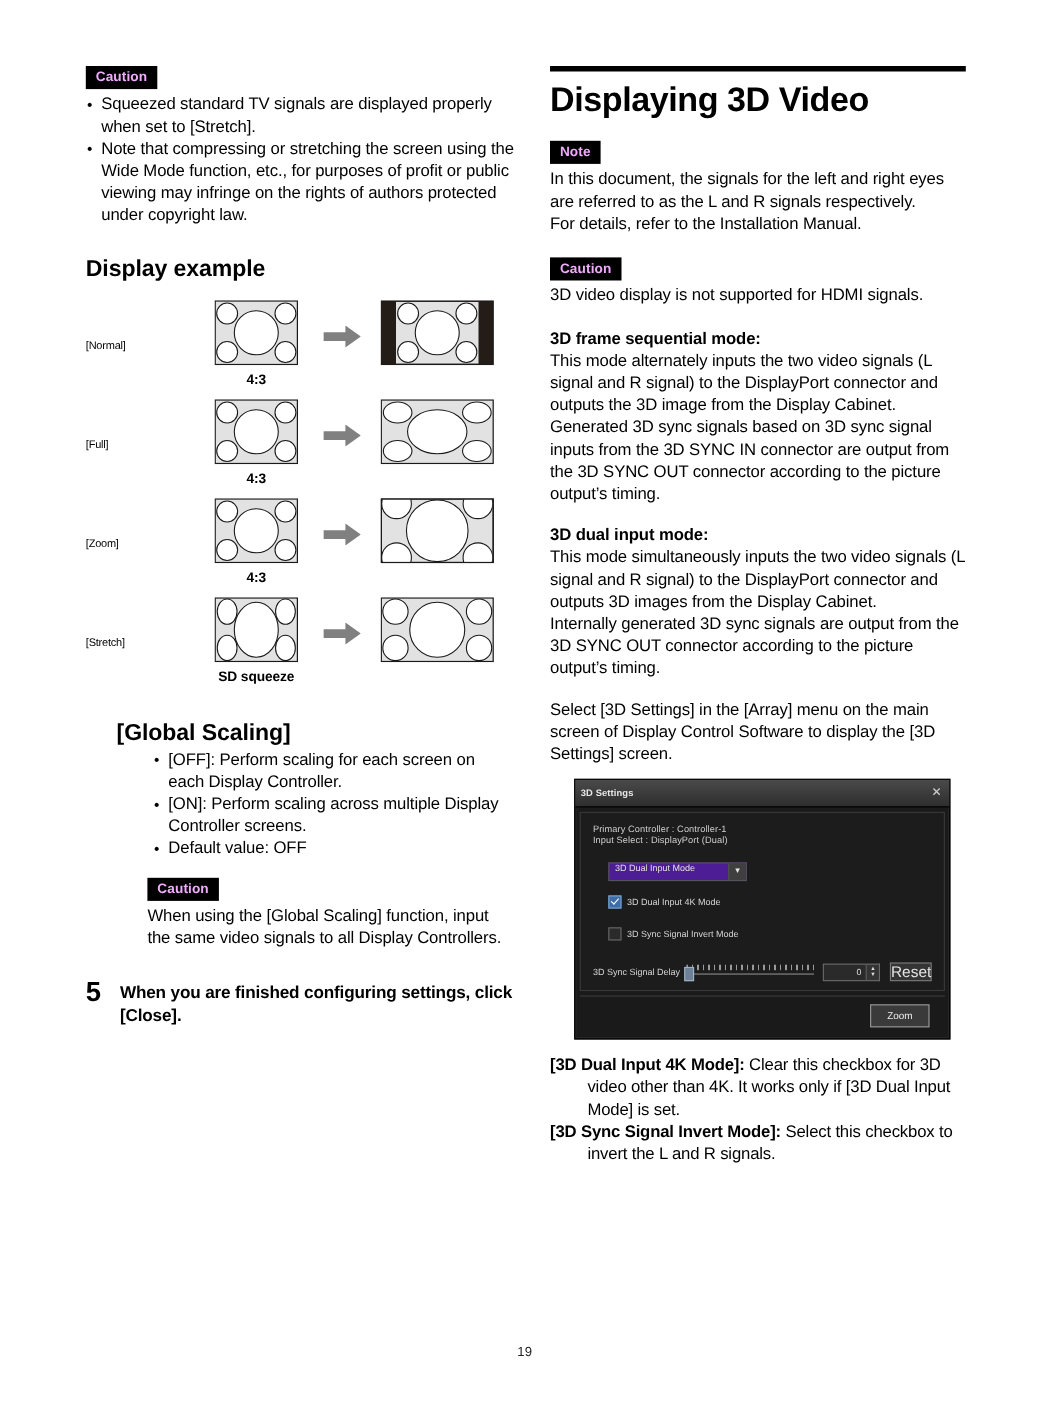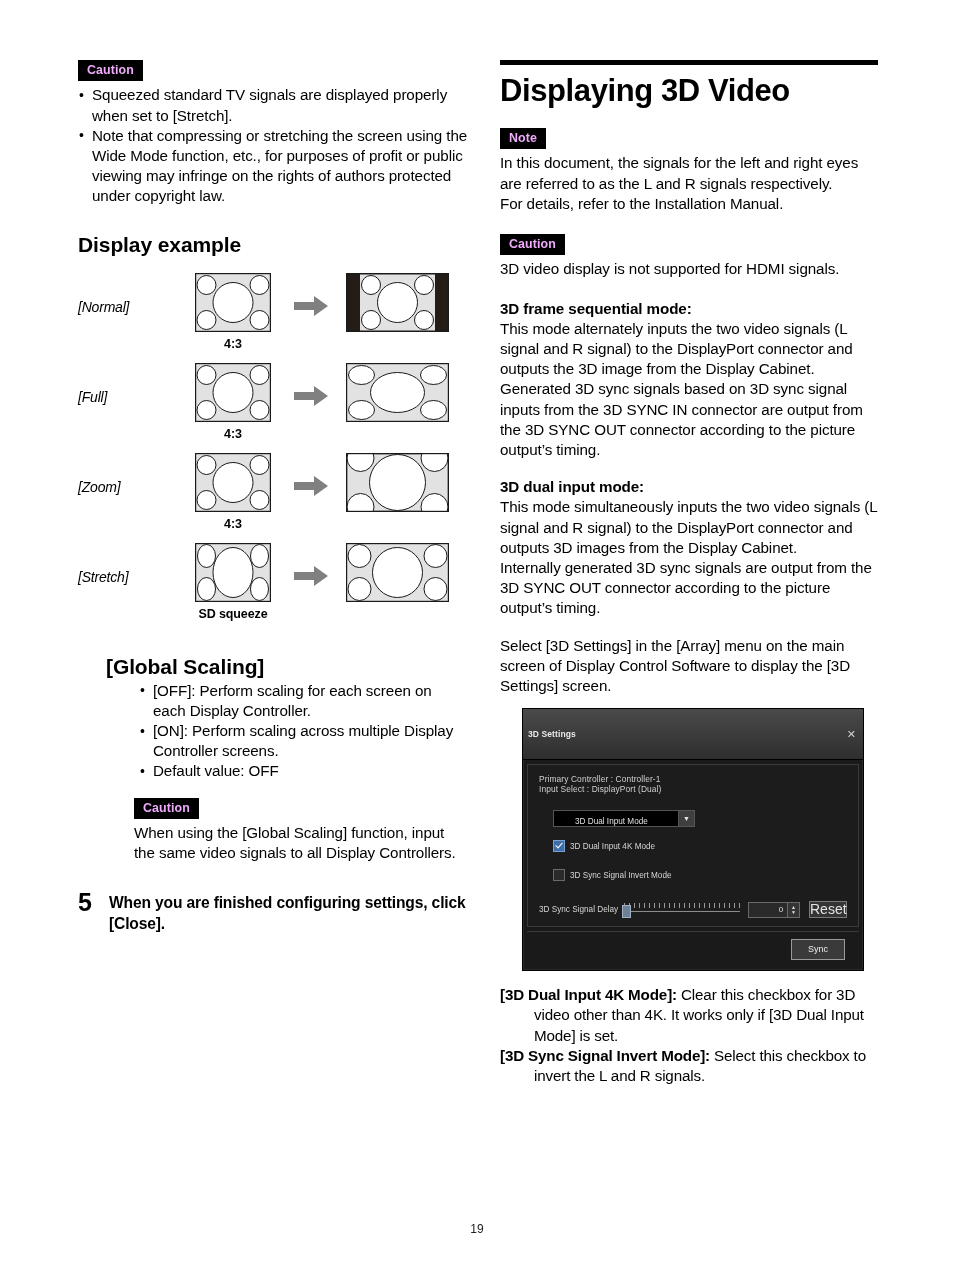--- a/index.html
+++ b/index.html
@@ -86,24 +86,23 @@
   }
 
   
   .fig { position:relative; margin-top:16px; }
   .fig-row {
     position:relative;
     height:90px;
   }
   .fig-label {
     position:absolute;
-    left:0; top:26px;
-    font-size:14px;
+    left:0; top:36px;
+    font-size:10px;
     letter-spacing:-0.2px;
-    font-style:italic;
   }
   .fig-src  { position:absolute; left:117px; top:0; }
   .fig-arrow{ position:absolute; left:216px; top:23px; }
   .fig-dst  { position:absolute; left:268px; top:0; }
   .fig-cap {
     text-align:center;
     font-size:12.5px;
     font-weight:bold;
     margin-top:1px;
     letter-spacing:-0.1px;
@@ -118,21 +117,21 @@
     border:1px solid #000;
     box-shadow:0 0 0 1px #2a2a2a inset;
     font-family:"Liberation Sans", sans-serif;
     color:#d8d8d8;
     position:relative;
   }
   .dlg-title {
     height:16px;
     background:linear-gradient(#4a4a4a,#2e2e2e);
     display:flex; align-items:center;
-    padding:17px 5px;
+    padding:4px 5px;
     border-bottom:1px solid #000;
   }
   .dlg-title-text {
     font-size:8.5px; font-weight:bold;
     color:#e8e8e8; letter-spacing:0.1px;
     flex:1;
   }
   .dlg-close {
     font-size:11px; color:#d0d0d0; line-height:10px;
     padding-right:2px;
@@ -148,25 +147,24 @@
   .dlg-top {
     display:flex; justify-content:space-between;
     font-size:8.4px; color:#cfcfcf;
     letter-spacing:0.1px;
     margin-bottom:16px;
     flex-direction:column;
   }
   .dlg-select {
     margin-left:14px;
     width:124px; height:15px;
-    background:#000000;
+    background:#4c1d95;
     border:1px solid #555;
-    display:flex; align-items:flex-end;
-    position:relative;
-    padding-left:16px;
+    display:flex; align-items:flex-start;
+    position:relative;
   }
   .dlg-select-text {
     font-size:8.2px; color:#e0e0e0;
     padding-left:5px; flex:1;
   }
   .dlg-select-arrow {
     width:15px; height:100%;
     background:#3f3f3f;
     border-left:1px solid #555;
     display:flex; align-items:center; justify-content:center;
@@ -508,21 +506,21 @@
           </span>
           <span class="dlg-spin">0</span>
           <span class="dlg-spin-btns">
             <span>▲</span>
             <span>▼</span>
           </span>
           <span class="dlg-btn dlg-reset">Reset</span>
         </div>
       </div>
       <div class="dlg-footer">
-        <span class="dlg-close-btn">Sync</span>
+        <span class="dlg-close-btn">Zoom</span>
       </div>
     </div>
 
     <div style="margin-top:14px;">
       <div class="hang">
         <b>[3D Dual Input 4K Mode]:</b><span> Clear this checkbox for 3D video other than 4K. It works only if [3D Dual Input Mode] is set.</span>
       </div>
       <div class="hang">
         <b>[3D Sync Signal Invert Mode]:</b><span> Select this checkbox to invert the L and R signals.</span>
       </div>

